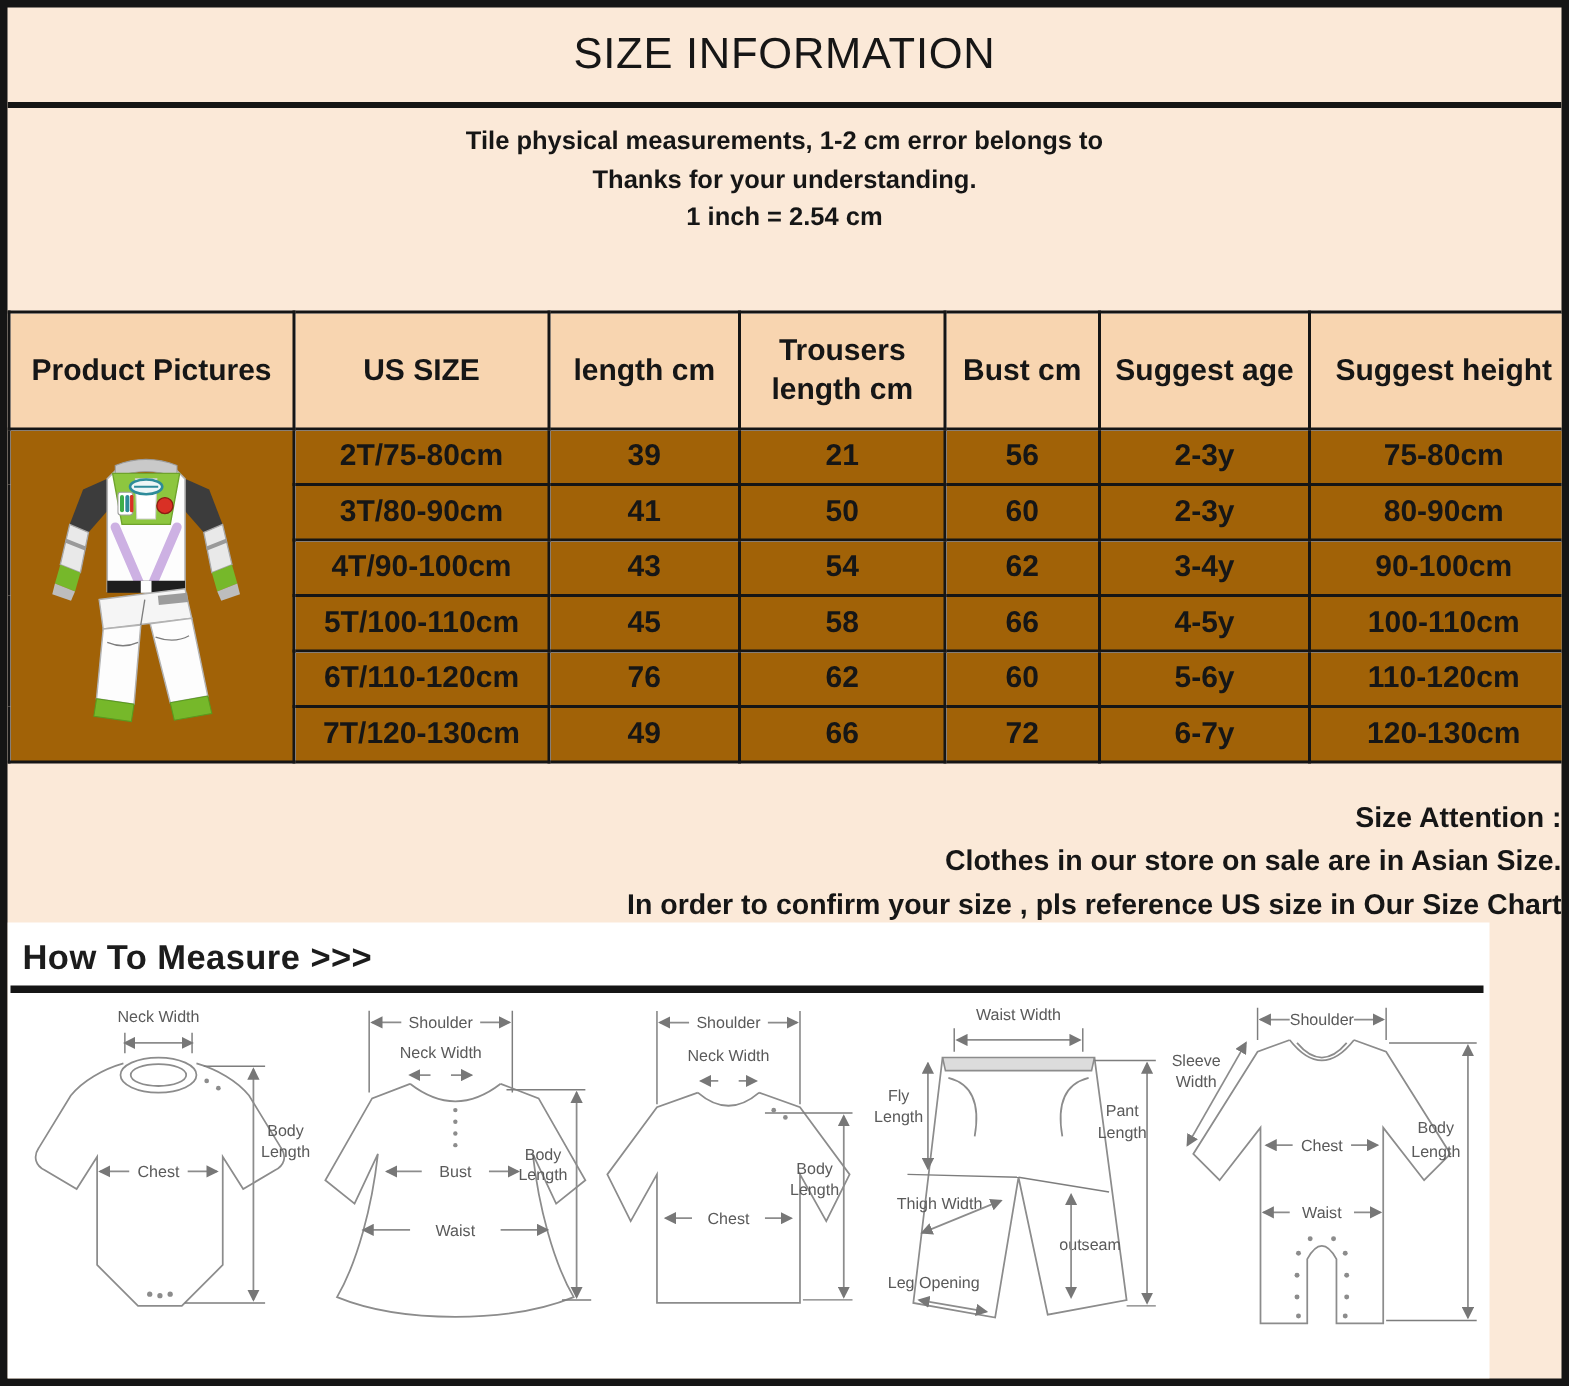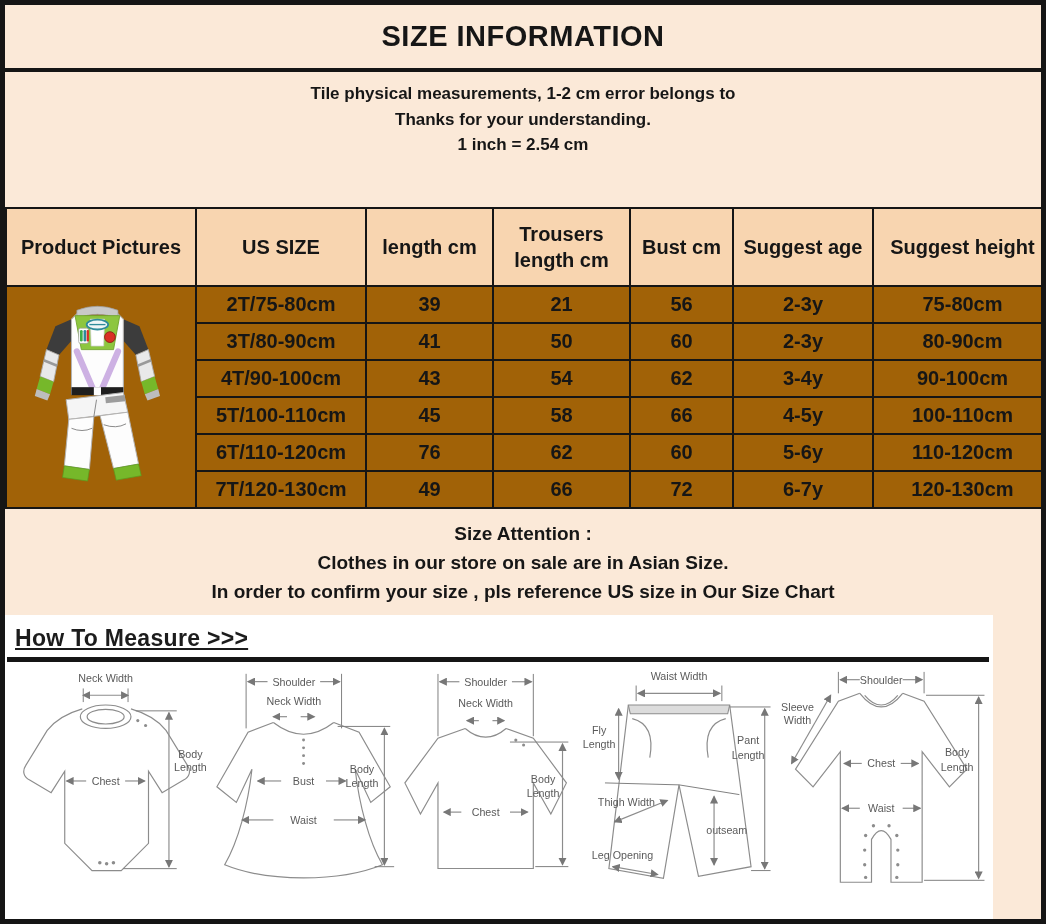--- a/index.html
+++ b/index.html
@@ -8,21 +8,21 @@
     background:#fbe9d8;border:5px solid #151515;
     display:flex;flex-direction:column;
     font-family:"Liberation Sans",sans-serif;color:#161616;
     overflow:hidden;
   }
   
   .title-bar{
     height:63px;flex:none;border-bottom:4px solid #151515;
     display:flex;align-items:center;justify-content:center;
   }
-  .title-bar h1{margin:0;font-size:29px;letter-spacing:.5px;font-weight:bold;}
+  .title-bar h1{margin:0;font-size:29px;letter-spacing:.5px;font-weight:normal;}
   
   .notice{
     height:135px;flex:none;box-sizing:border-box;padding-top:9px;
     text-align:center;font-weight:bold;font-size:17px;line-height:25.5px;
   }
   
   table.size-table{
     width:100%;border-collapse:collapse;table-layout:fixed;flex:none;
   }
   table.size-table th,table.size-table td{
@@ -30,34 +30,33 @@
     padding:0 2px;box-sizing:border-box;overflow:hidden;
   }
   table.size-table th{
     background:#f8d5b0;height:78px;font-size:20px;font-weight:bold;line-height:26px;
   }
   table.size-table td{background:#a16207;height:37px;font-size:20px;font-weight:bold;}
   td.product-cell{padding:2px;}
   td.product-cell svg{display:block;margin:0 auto;}
   
   .attention{
-    height:106px;flex:none;box-sizing:border-box;padding-top:10px;
-    text-align:center;font-weight:bold;font-size:19px;line-height:29px;
+    height:106px;flex:none;box-sizing:border-box;padding-top:22px;
+    text-align:right;font-weight:bold;font-size:19px;line-height:29px;
   }
   
   .measure-wrap{flex:1;display:flex;}
   .measure-panel{
     background:#ffffff;flex:none;width:988px;height:100%;
     display:flex;flex-direction:column;
   }
   .measure-spacer{flex:1;}
   .measure-head{
     margin:10px 0 5px 10px;font-size:23px;font-weight:bold;color:#1c1c1c;
     letter-spacing:.3px;
-    text-decoration:underline;
   }
   .measure-rule{height:5px;background:#151515;margin:0 4px 2px 2px;flex:none;}
   .diagrams{
     flex:1;display:flex;align-items:flex-start;justify-content:space-between;
     padding:4px 2px 4px 6px;
   }
   .diagrams svg{flex:none;}
   .lbl{font-family:"Liberation Sans",sans-serif;font-size:11px;fill:#5a5a5a;}
   .ln{stroke:#8c8c8c;stroke-width:1.2;fill:none;}
   .ga{stroke:#7d7d7d;stroke-width:1;fill:none;}

